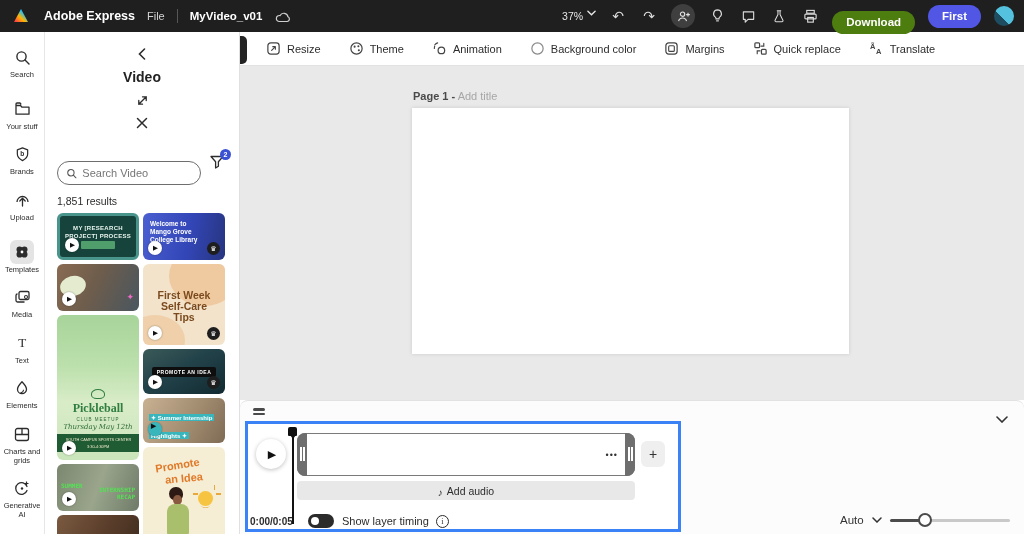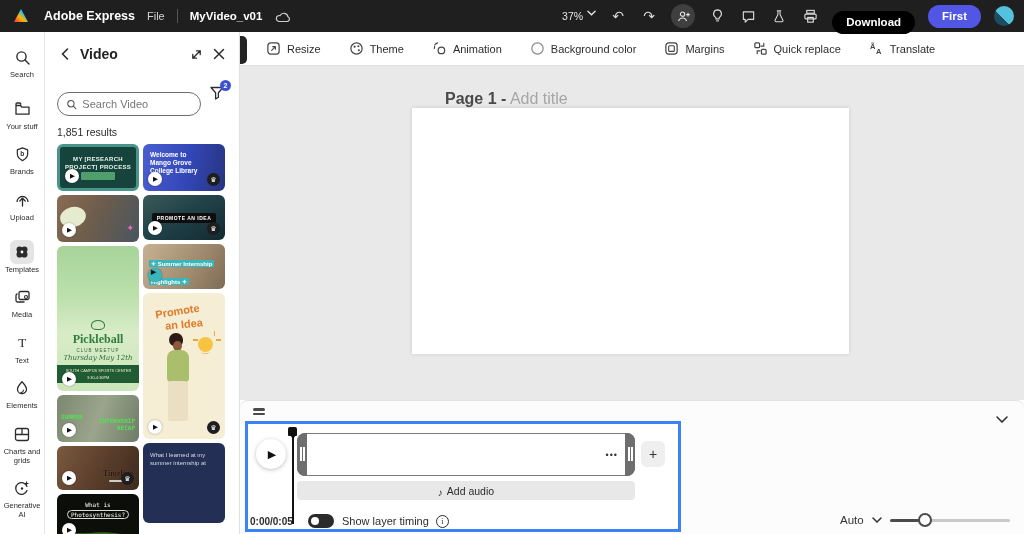--- a/index.html
+++ b/index.html
@@ -11,36 +11,36 @@
   .tb-left { display:flex; align-items:center; gap:12px; }
   .brand { color:#fff; font-weight:bold; font-size:12.5px; margin-left:2px; }
   .tb-menu { color:#D4D4D4; font-size:11px; }
   .tb-div { width:1px; height:14px; background:#565656; }
   .doc-title { color:#fff; font-size:11.5px; font-weight:bold; }
   .tb-right { display:flex; align-items:center; gap:13px; }
   .zoom-ctl { display:flex; gap:4px; color:#E6E6E6; font-size:10.5px; cursor:pointer; }
   .tb-icon { width:18px; height:18px; display:flex; align-items:center; justify-content:center; color:#DCDCDC; font-size:14px; cursor:pointer; }
   .tb-circle { width:24px; height:24px; border-radius:50%; background:#3F3F3F; display:flex; align-items:center; justify-content:center; }
   .pill { height:23px; border-radius:12px; padding:0 14px; display:flex; align-items:center; color:#fff; font-size:11.5px; font-weight:bold; cursor:pointer; }
-  .pill.download { background:#000000;margin-top:12px; }
+  .pill.download { background:#4d7c0f;margin-top:12px; }
   .pill.share { background:#5157E4; }
   .avatar { width:20px; height:20px; border-radius:50%; background:linear-gradient(45deg,#1E4C60 42%,#54C2DF 42%); cursor:pointer; }
   .i-undo::after{ content:"↶"; } .i-redo::after{ content:"↷"; }
 
   
   .rail { position:absolute; left:0; top:32px; width:45px; height:502px; background:#fff; border-right:1px solid #E6E6E6; display:flex; flex-direction:column; align-items:center; padding-top:8px; z-index:20; }
   .rail-item { width:45px; display:flex; flex-direction:column; align-items:center; gap:2px; padding:5px 0 6px; cursor:pointer; }
   .ric { width:24px; height:24px; display:flex; align-items:center; justify-content:center; border-radius:6px; }
   .ric.sel { background:#E4E4E4; }
   .rlabel { font-size:7.5px; color:#2C2C2C; text-align:center; line-height:1.15; width:44px; }
   .rail-sep { width:32px; height:1px; background:#E6E6E6; margin:3px 0; }
 
   
   .panel { position:absolute; left:45px; top:32px; width:195px; height:502px; background:#fff; border-right:1px solid #E0E0E0; z-index:20; }
-  .panel-head { display:flex; align-items:center; padding:14px 12px 6px; gap:7px; }
+  .panel-head { display:flex; align-items:center; padding:14px 12px 6px; gap:7px;flex-direction:column; }
   .panel-title { font-size:14px; font-weight:bold; color:#222; flex:1; }
   .ph-icon { width:16px; height:16px; display:flex; align-items:center; justify-content:center; cursor:pointer; color:#333; }
   .search-row { display:flex; align-items:center; gap:8px; padding:4px 12px 2px; }
   .search-box { flex:1; height:24px; border:1.5px solid #6E6E6E; border-radius:13px; display:flex; align-items:center; padding:0 8px; gap:5px; background:#fff;margin-top:20px; }
   .search-box input { border:none; outline:none; font-size:11px; color:#505050; width:100%; font-family:"Liberation Sans",sans-serif; background:transparent; }
   .filter-wrap { position:relative; width:18px; height:20px; cursor:pointer; }
   .filter-badge { position:absolute; top:-4px; right:-4px; width:11px; height:11px; border-radius:50%; background:#3B52D4; color:#fff; font-size:7px; font-weight:bold; display:flex; align-items:center; justify-content:center; }
   .results { font-size:10.5px; color:#2C2C2C; padding:8px 12px 6px; }
   .grid { display:flex; gap:4px; padding:0 12px; height:409px; overflow:hidden; }
   .col { display:flex; flex-direction:column; gap:4px; width:82px; }
@@ -110,21 +110,21 @@
   .t-learned .tx { position:absolute; left:7px; top:8px; width:62px; font-size:6px; color:#D8DCE8; line-height:1.35; }
 
   
   .main { position:absolute; left:240px; top:32px; width:784px; height:378px; }
   .toolbar { position:absolute; left:0; top:0; width:784px; height:34px; background:#fff; border-bottom:1px solid #E2E2E2; display:flex; align-items:center; padding-left:14px; gap:4px; z-index:5; }
   .tool-item { display:flex; align-items:center; gap:6px; padding:5px 12px; border-radius:6px; cursor:pointer; }
   .tool-label { font-size:11px; color:#2C2C2C; white-space:nowrap; }
   .panel-tab { position:absolute; left:0; top:4px; width:7px; height:28px; background:#242424; border-radius:0 5px 5px 0; z-index:6; cursor:pointer; }
 
   .workspace { position:absolute; left:0; top:34px; width:784px; height:334px; background:#E9E9E9; }
-  .page-label { position:absolute; left:173px; top:24px; font-size:16px;margin-left:32px; }
+  .page-label { position:absolute; left:173px; top:24px; font-size:11px; }
   .page-label .pl1 { color:#4A4A4A; font-weight:bold; }
   .page-label .pl2 { color:#A6A6A6; }
   .canvas { position:absolute; left:172px; top:42px; width:437px; height:246px; background:#fff; box-shadow:0 0 4px rgba(0,0,0,.13); cursor:pointer; }
 
   
   .timeline { position:absolute; left:0; top:368px; width:784px; height:134px; background:#FCFCFC; border-top:1px solid #E2E2E2; border-radius:8px 8px 0 0; }
   .tl-grip { position:absolute; left:13px; top:7px; width:12px; height:8px; cursor:pointer; }
   .tl-grip::before, .tl-grip::after { content:""; position:absolute; left:0; width:12px; height:2.5px; border-radius:2px; background:#4A4A4A; }
   .tl-grip::before { top:0; } .tl-grip::after { top:4.5px; }
   .tl-collapse { position:absolute; right:16px; top:8px; cursor:pointer; }
@@ -421,20 +421,27 @@
           <span class="play"></span>
         </div>
         <div class="thumb t-navy1"></div>
       </div>
       <div class="col">
         <div class="thumb t-welcome">
           <span class="tx">Welcome to Mango Grove College Library</span>
           <span class="play"></span>
           <span class="prem"></span>
         </div>
+        <div class="thumb t-firstweek">
+          <span class="blob1"></span>
+          <span class="blob2"></span>
+          <span class="tx">First Week Self-Care Tips</span>
+          <span class="play"></span>
+          <span class="prem"></span>
+        </div>
         <div class="thumb t-ocean">
           <span class="pillb">PROMOTE AN IDEA</span>
           <span class="play"></span>
           <span class="prem"></span>
         </div>
         <div class="thumb t-highlights">
           <span>✦ Summer Internship</span><br>
           <span>Highlights ✦</span>
           <span class="play"></span>
         </div>

